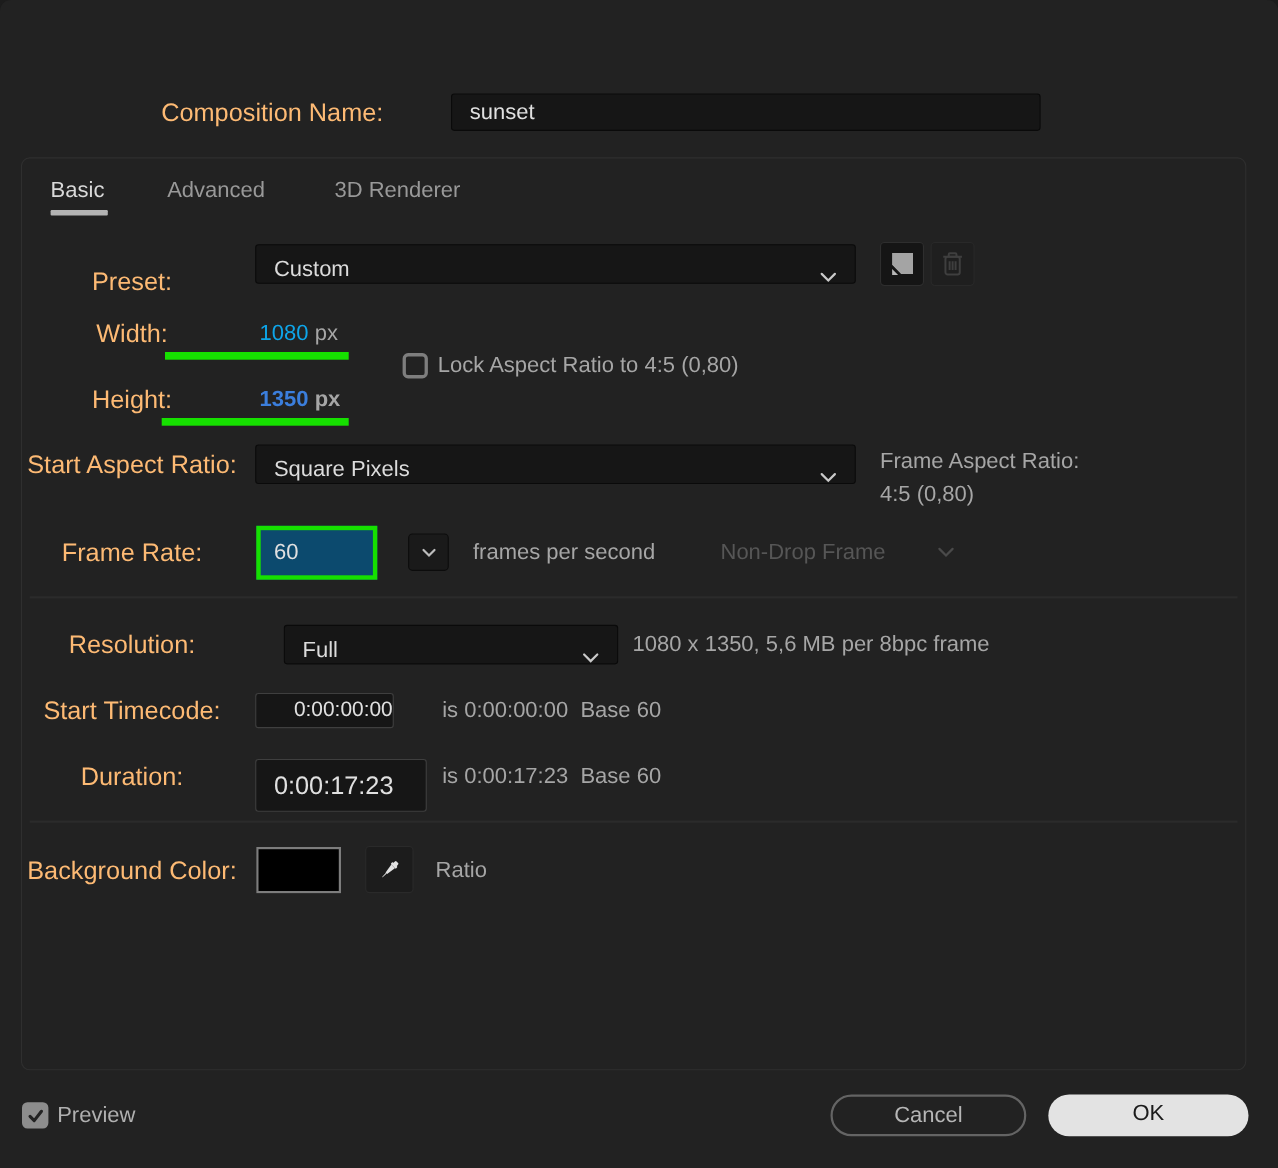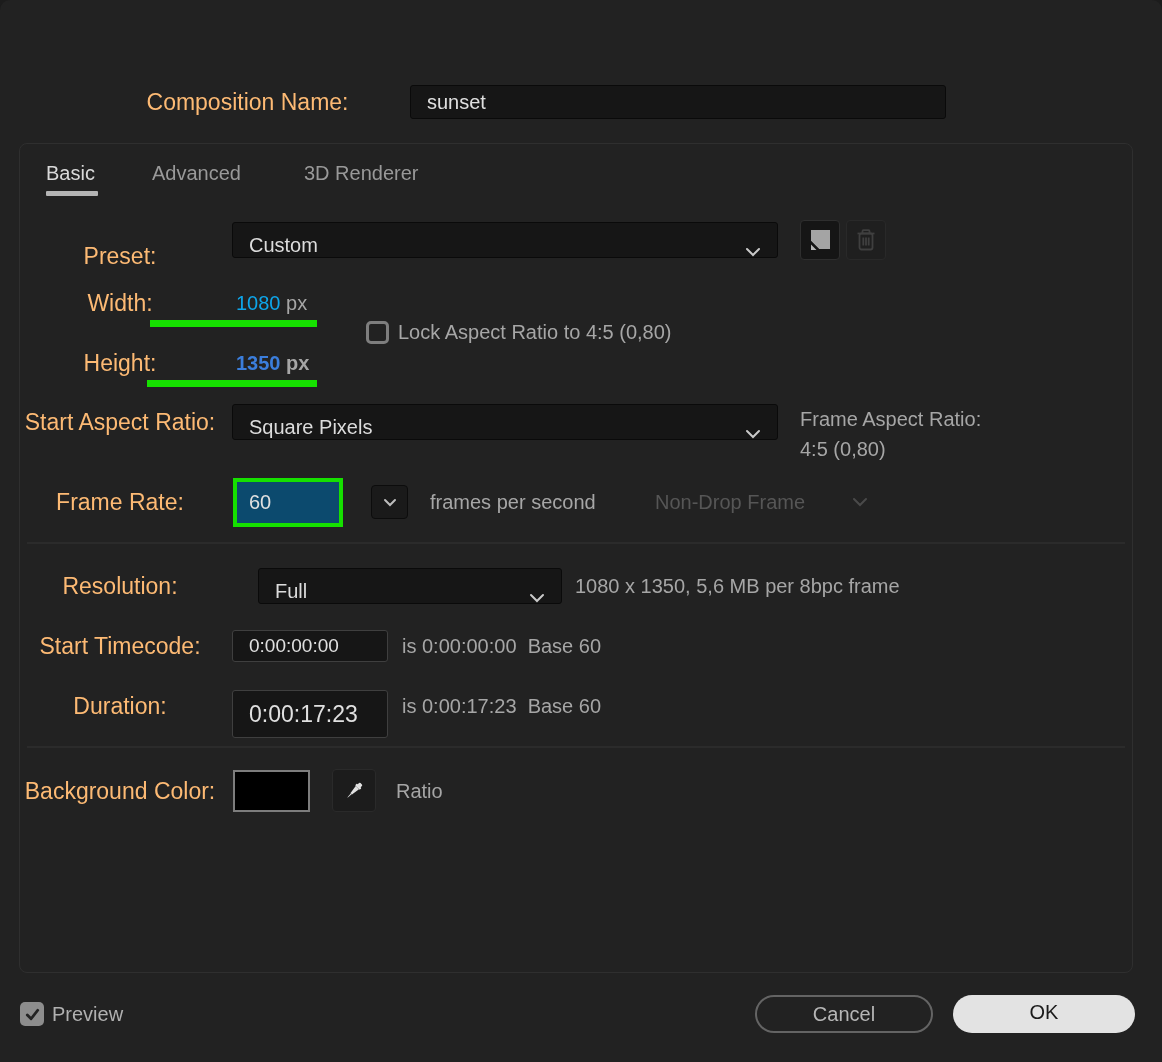--- a/index.html
+++ b/index.html
@@ -197,21 +197,21 @@
   <div class="abs lbl" style="left:20px;top:568px;width:200px;line-height:36px;">Resolution:</div>
   <div class="abs dd" style="left:232px;top:568px;width:304px;height:36px;margin-left:26px;">
     <span class="dd-text">Full</span>
     <svg width="16" height="10" viewBox="0 0 16 10">
       <path d="M2 2 L8 8 L14 2" stroke="#c9c9c9" stroke-width="2" fill="none" stroke-linecap="round"></path>
     </svg>
   </div>
   <div class="abs txt" style="left:575px;top:568px;line-height:36px;">1080 x 1350, 5,6 MB per 8bpc frame</div>
 
   <div class="abs lbl" style="left:20px;top:630px;width:200px;line-height:32px;">Start Timecode:</div>
-  <input class="abs inp" style="left: 232px; top: 630px; width: 156px; height: 32px; border-color: rgb(63, 63, 63); font-size: 19px;" value="0:00:00:00">
+  <input class="abs inp" style="left: 232px; top: 630px; width: 126px; height: 32px; border-color: rgb(63, 63, 63); font-size: 19px; text-align: right;" value="0:00:00:00">
   <div class="abs txt" style="left:402px;top:630px;line-height:32px;">is 0:00:00:00  Base 60</div>
 
   <div class="abs lbl" style="left:20px;top:690px;width:200px;line-height:32px;">Duration:</div>
   <input class="abs inp" style="left: 232px; top: 690px; width: 156px; height: 48px; border-color: rgb(63, 63, 63); font-size: 23px;" value="0:00:17:23">
   <div class="abs txt" style="left:402px;top:690px;line-height:32px;">is 0:00:17:23  Base 60</div>
 
   <div class="abs divider" style="left:27px;top:746px;width:1098px;"></div>
 
   <div class="abs lbl" style="left:20px;top:770px;width:200px;line-height:42px;">Background Color:</div>
   <div class="abs" style="left:233px;top:770px;width:77px;height:42px;border:2px solid #7d7d7d;box-sizing:border-box;background:#000;"></div>

